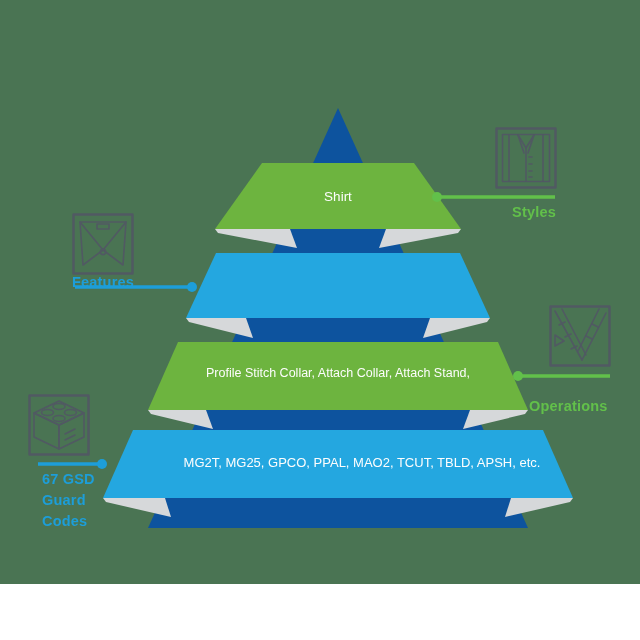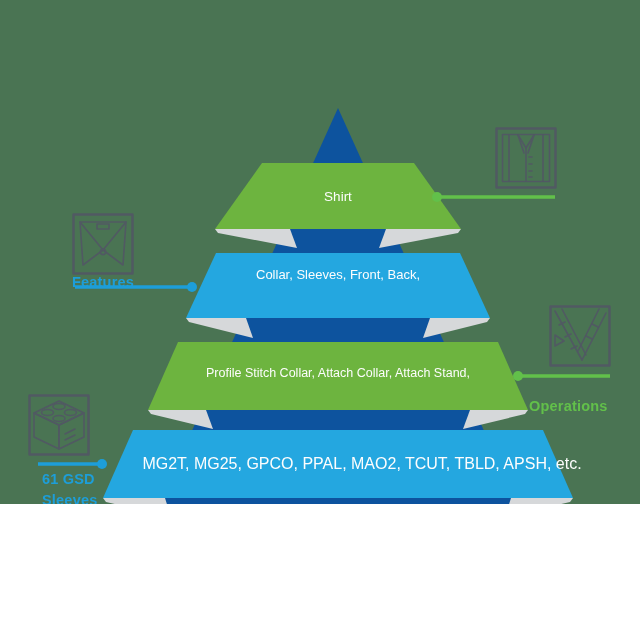--- a/index.html
+++ b/index.html
@@ -1,17 +1,17 @@
 <!DOCTYPE html>
 <html style="--bg: #4a7453; --tier-green: #6db43f; --tier-blue: #24a7e0; --dark-blue: #0d539e; --gray-flap: #d6d8da; --label-green: #62c04a; --label-blue: #1d9ed9; --icon-stroke: #515963; --tier-text: #fdfdfd;"><head>
 <meta charset="utf-8">
 <style>
   html,body { margin:0; padding:0; }
   .canvas {
-    position:relative; width:640px; height:504px; overflow:hidden;
+    position:relative; width:640px; height:584px; overflow:hidden;
     background:var(--bg);
     font-family:"Liberation Sans", sans-serif;
   }
   svg.layer { position:absolute; left:0; top:0; }
   .icon-svg { position:absolute; }
 
   
   .fill-green { fill:var(--tier-green); }
   .fill-blue  { fill:var(--tier-blue); }
   .fill-dark  { fill:var(--dark-blue); }
@@ -31,21 +31,21 @@
 
   
   .tier-label {
     position:absolute; transform:translateX(-50%);
     text-align:center; color:var(--tier-text); white-space:nowrap;
   }
   .tier-label .row { display:block; }
   .t1 { left:338px; top:189px; font-size:13.5px; }
   .t2 { left:338px; top:265px; font-size:13px;   line-height:19px; }
   .t3 { left:338px; top:355px; font-size:12.5px; line-height:19px;margin-top:9px; }
-  .t4 { left:338px; top:455px; font-size:16px;padding-left:48px; }
+  .t4 { left:338px; top:455px; font-size:13px;padding-left:48px; }
 
   
   .callout-label { position:absolute; font-weight:bold; font-size:14.5px;
                    letter-spacing:.2px; white-space:nowrap; }
   .green-text { color:var(--label-green); }
   .blue-text  { color:var(--label-blue); }
   .styles-label     { left:436px; top:204px; width:120px; text-align:right; }
   .features-label   { left:72px;  top:274px; }
   .operations-label { left:529px; top:398px; }
   .motion-label     { left:42px;  top:469px; line-height:21px; }
@@ -91,34 +91,34 @@
     <g>
       <line class="line-blue" x1="38" y1="464" x2="101" y2="464"></line>
       <circle class="dot-blue" cx="102" cy="464" r="5"></circle>
     </g>
   </svg>
 
   <div class="tier-label t1">
     <span class="row">Shirt</span>
   </div>
   <div class="tier-label t2">
-    <span class="row">Collar, Sleeves, Front, Back,</span>
   </div>
   <div class="tier-label t3">
     <span class="row">Profile Stitch Collar, Attach Collar, Attach Stand,</span>
   </div>
   <div class="tier-label t4">
     <span class="row">MG2T, MG25, GPCO, PPAL, MAO2, TCUT, TBLD, APSH, etc.</span>
   </div>
 
+  <div class="callout-label green-text styles-label">Styles</div>
   <div class="callout-label blue-text features-label">Features</div>
   <div class="callout-label green-text operations-label">Operations</div>
   <div class="callout-label blue-text motion-label">
-    <span class="row">61 GSD</span>
-    <span class="row">Sleeves</span>
+    <span class="row">67 GSD</span>
+    <span class="row">Guard</span>
     <span class="row">Codes</span>
   </div>
 
   <svg class="icon-svg" style="left:495px; top:127px;" width="62" height="62" viewBox="0 0 62 62">
     <rect class="ink" x="1.5" y="1.5" width="59" height="59"></rect>
     <rect class="ink-thin" x="7.5" y="7.5" width="47" height="47"></rect>
     <path class="ink-thin" d="M23,8 L31,21 L39,8"></path>
     <path class="ink-thin" d="M23,8 L29,26 M39,8 L33,26"></path>
     <path class="ink-thin" d="M31,21 L31,54"></path>
     <path class="ink-thin" d="M34,30 h3 M34,37 h3 M34,44 h3 M34,50 h3"></path>

